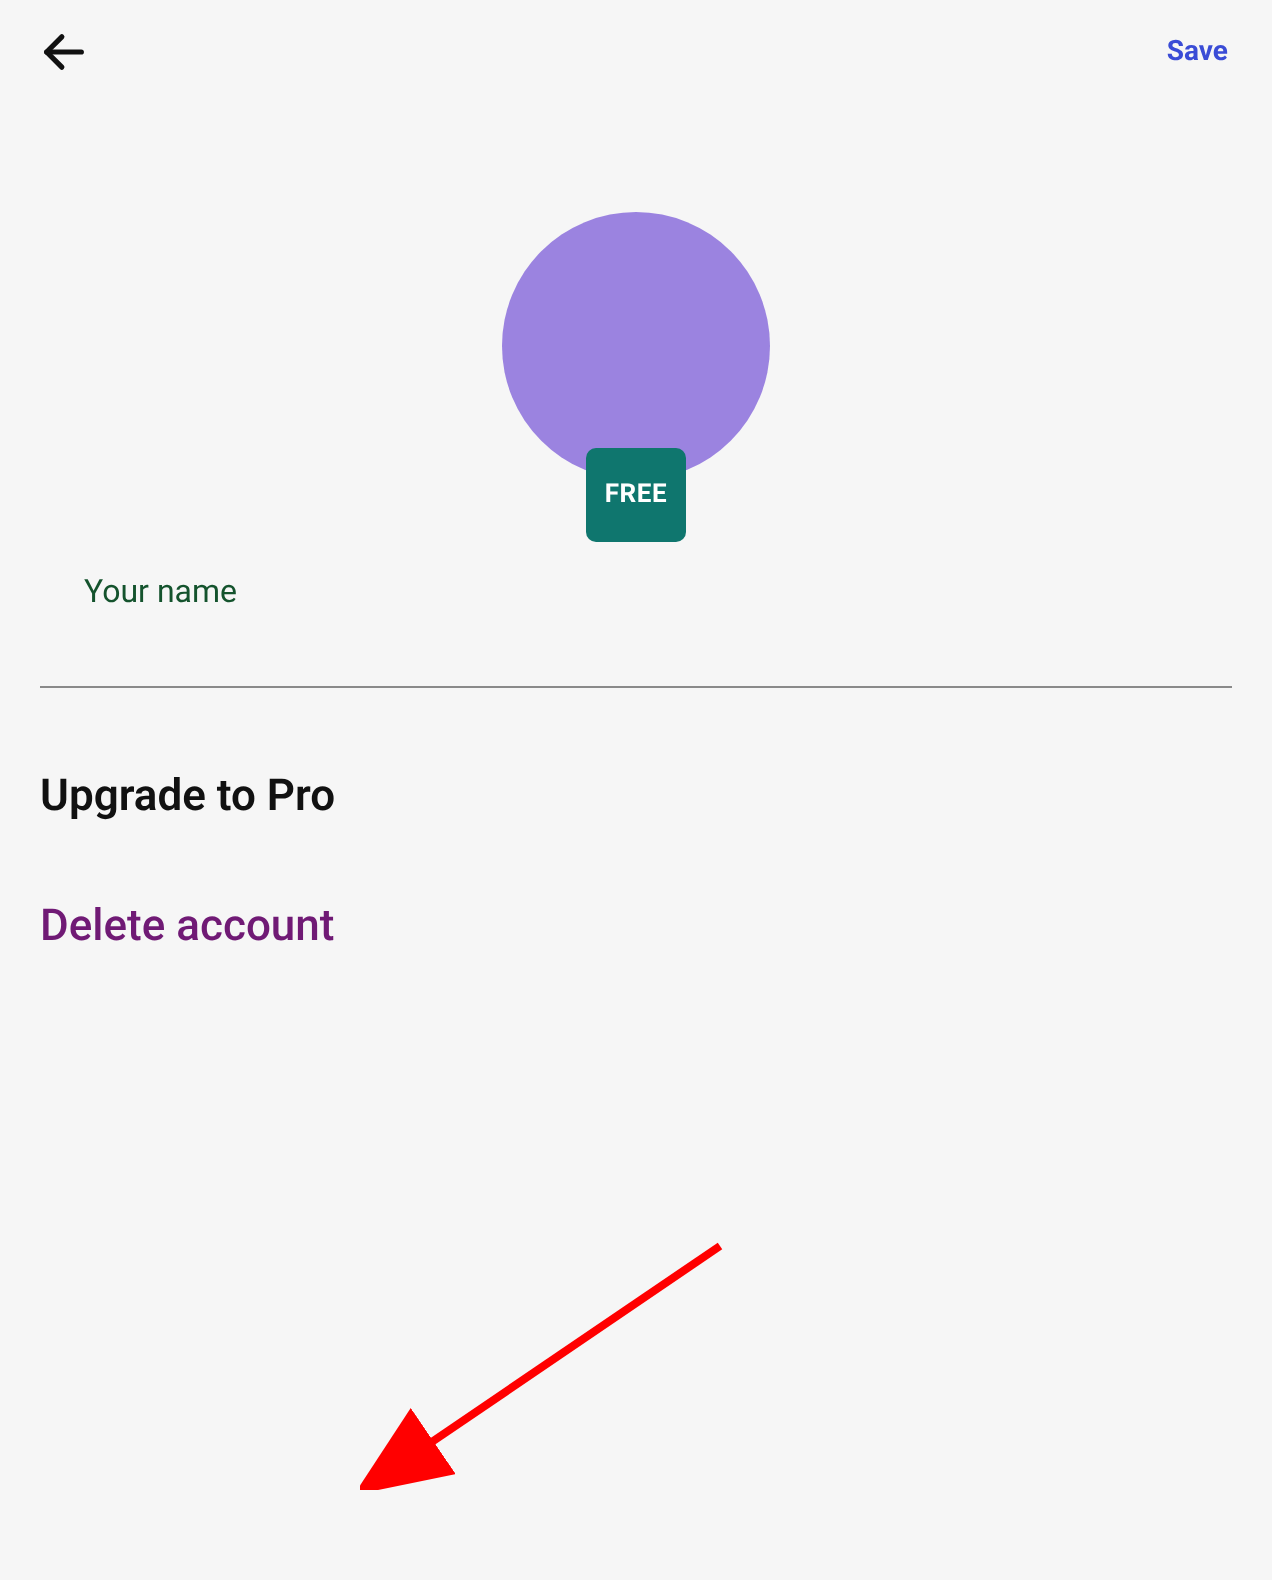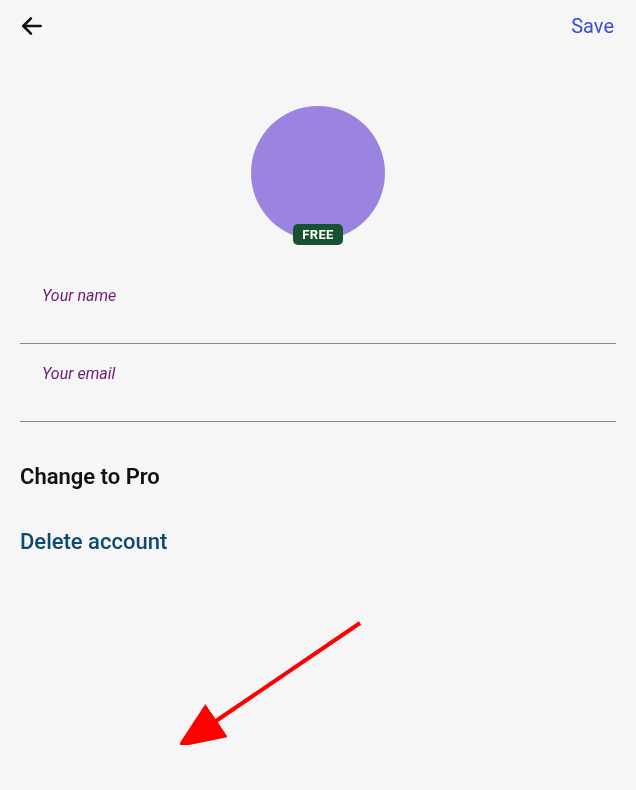--- a/index.html
+++ b/index.html
@@ -22,77 +22,76 @@
       height: 28px;
       cursor: pointer;
       display: flex;
       align-items: center;
       justify-content: center;
     }
     .save-btn {
       background: none;
       border: none;
       color: #3a4cd6;
-      font-size: 20px;
-      font-weight: 400;
+      font-size: 14px;
+      font-weight: 700;
       cursor: pointer;
       font-family: inherit;
       padding-right: 4px;
     }
     .avatar-wrap {
       display: flex;
       flex-direction: column;
       align-items: center;
       margin-top: 58px;
       position: relative;
     }
     .avatar {
       width: 134px;
       height: 134px;
       border-radius: 50%;
       background: #9b83e0;
     }
     .badge {
       position: absolute;
       top: 118px;
-      background: #14532d;
+      background: #0f766e;
       color: #fff;
       font-size: 13px;
       font-weight: 700;
-      padding: 3px 9px;
+      padding: 16px 9px;
       border-radius: 5px;
       letter-spacing: 0.3px;
     }
     .fields {
       padding: 18px 20px 0 20px;
     }
     .field {
       margin-top: 20px;
       border-bottom: 1px solid #8a8a8a;
       padding-bottom: 38px;
     }
     .field-label {
-      color: #701a75;
+      color: #14532d;
       font-size: 16px;
       padding-left: 22px;
-      font-style: italic;
     }
     .first-field { margin-top: 28px; }
     .options {
       padding: 22px 20px 0 20px;
     }
     .option {
       font-size: 22px;
       font-weight: 600;
       color: #111;
       padding: 20px 0;
       cursor: pointer;
     }
     .option.danger {
-      color: #0c4a6e;
+      color: #701a75;
       font-weight: 500;
     }
     .arrow-annot {
       position: absolute;
       pointer-events: none;
     }
   </style>
 </head>
 <body>
 
@@ -108,27 +107,24 @@
 
 <div class="avatar-wrap">
   <div class="avatar"></div>
   <div class="badge">FREE</div>
 </div>
 
 <div class="fields">
   <div class="field first-field">
     <div class="field-label">Your name</div>
   </div>
-  <div class="field">
-    <div class="field-label">Your email</div>
-  </div>
 </div>
 
 <div class="options">
-  <div class="option">Change to Pro</div>
+  <div class="option">Upgrade to Pro</div>
   <div class="option danger">Delete account</div>
 </div>
 
 <svg class="arrow-annot" style="left:180px; top:615px;" width="190" height="130" viewBox="0 0 190 130">
   <defs>
     <marker id="ah" markerWidth="12" markerHeight="12" refX="2" refY="5" orient="auto">
       <polygon points="0 0, 12 5, 0 10" fill="#ff0000"></polygon>
     </marker>
   </defs>
   <line x1="180" y1="8" x2="30" y2="110" stroke="#ff0000" stroke-width="4" marker-end="url(#ah)"></line>

